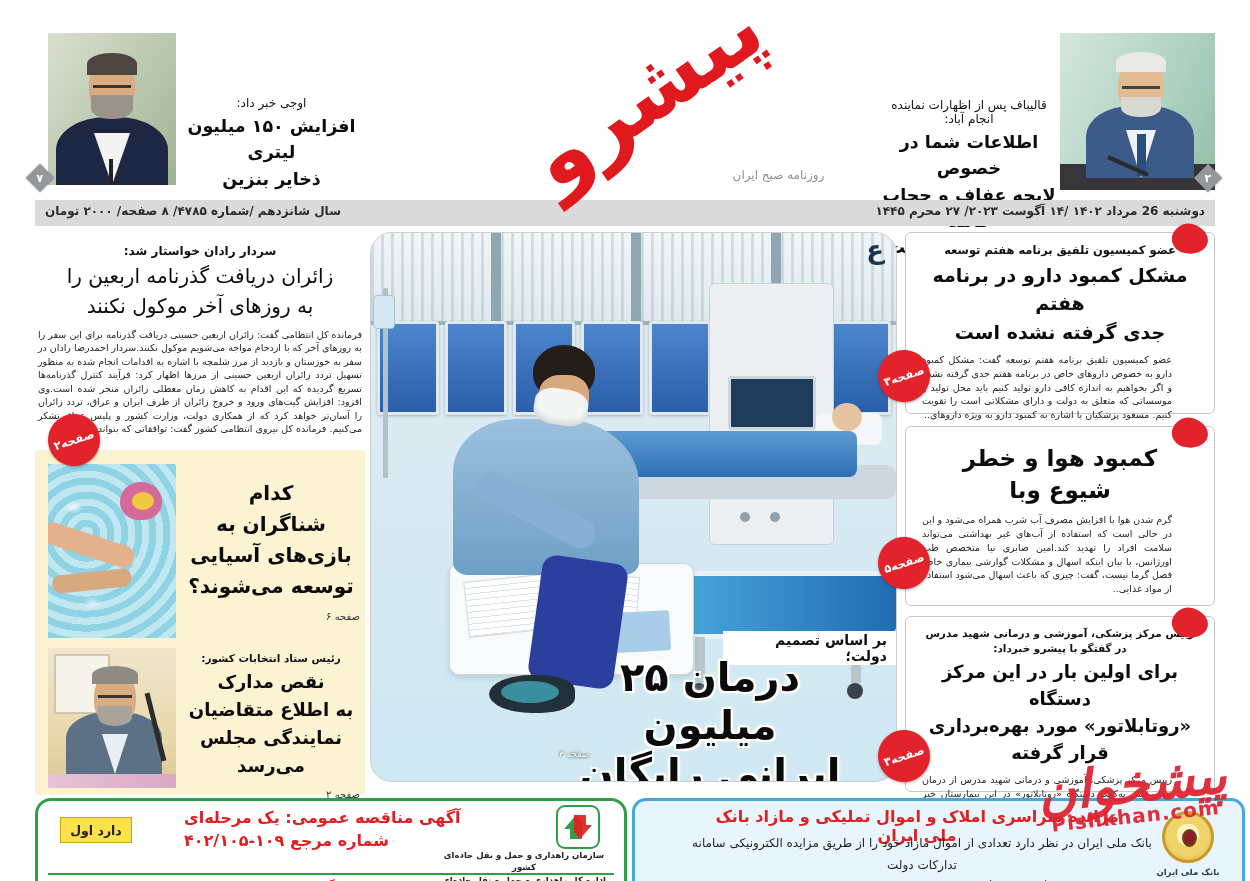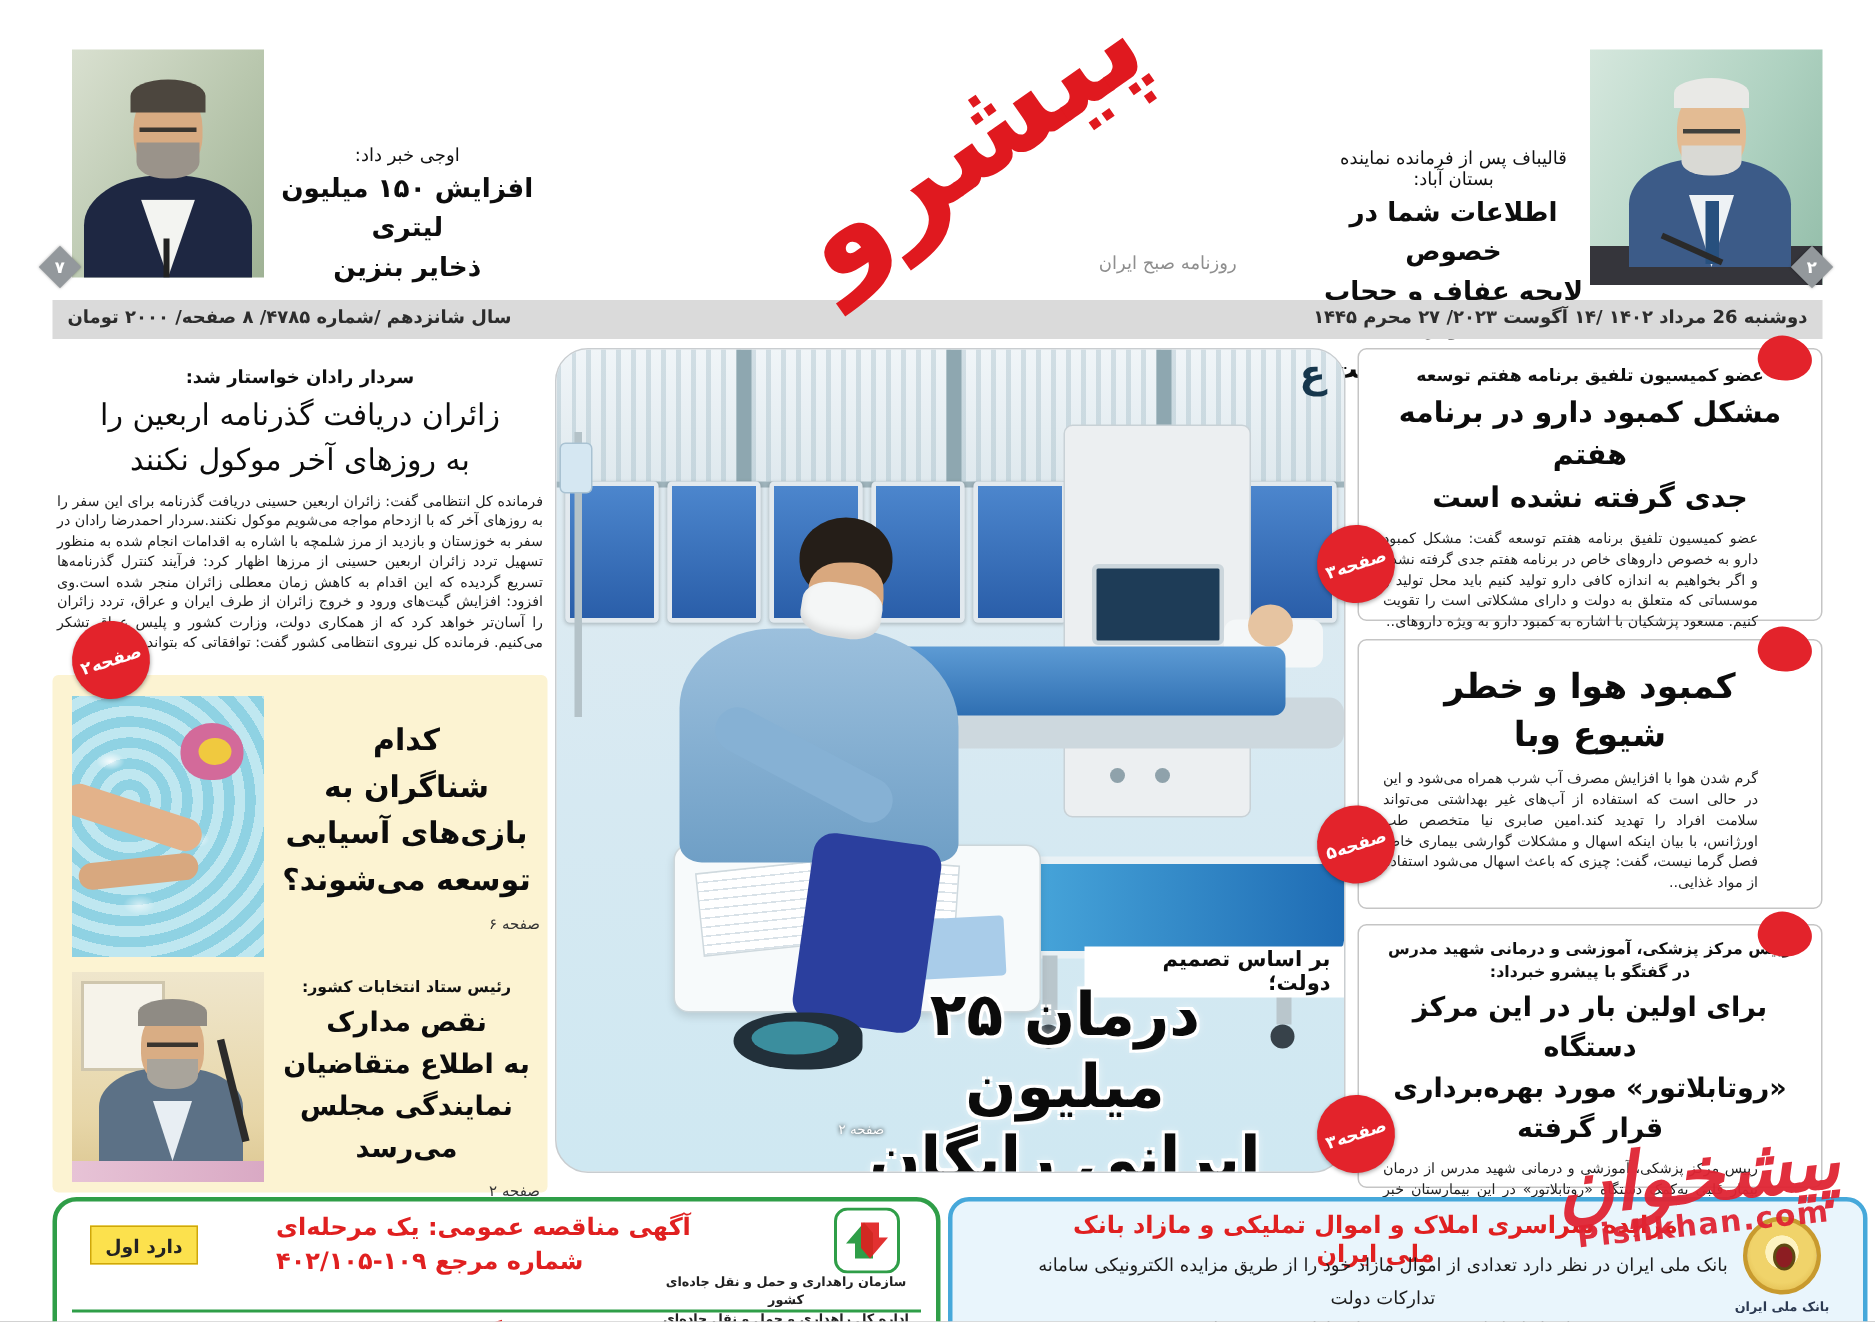--- a/index.html
+++ b/index.html
@@ -300,21 +300,21 @@
     <div class="hhead">افزایش ۱۵۰ میلیون لیتری
 ذخایر بنزین</div>
   </div>
 
   <div class="mast">
     <span class="mastword">پیشرو</span>
   </div>
   <div class="tagline">روزنامه صبح ایران</div>
 
   <div class="hstory hs-right">
-    <div class="hkicker">قالیباف پس از فرمانده نماینده بستان آباد:</div>
+    <div class="hkicker">قالیباف پس از اظهارات نماینده انجام آباد:</div>
     <div class="hhead">اطلاعات شما در خصوص
 لایحه عفاف و حجاب کاملا
 اشتباه و غلط است</div>
   </div>
   <div class="photo photo-ghalibaf">
     <div class="gh-desk"></div>
     <div class="gh-suit"></div>
     <div class="gh-shirt"></div>
     <div class="gh-tie"></div>
     <div class="gh-head"></div>

